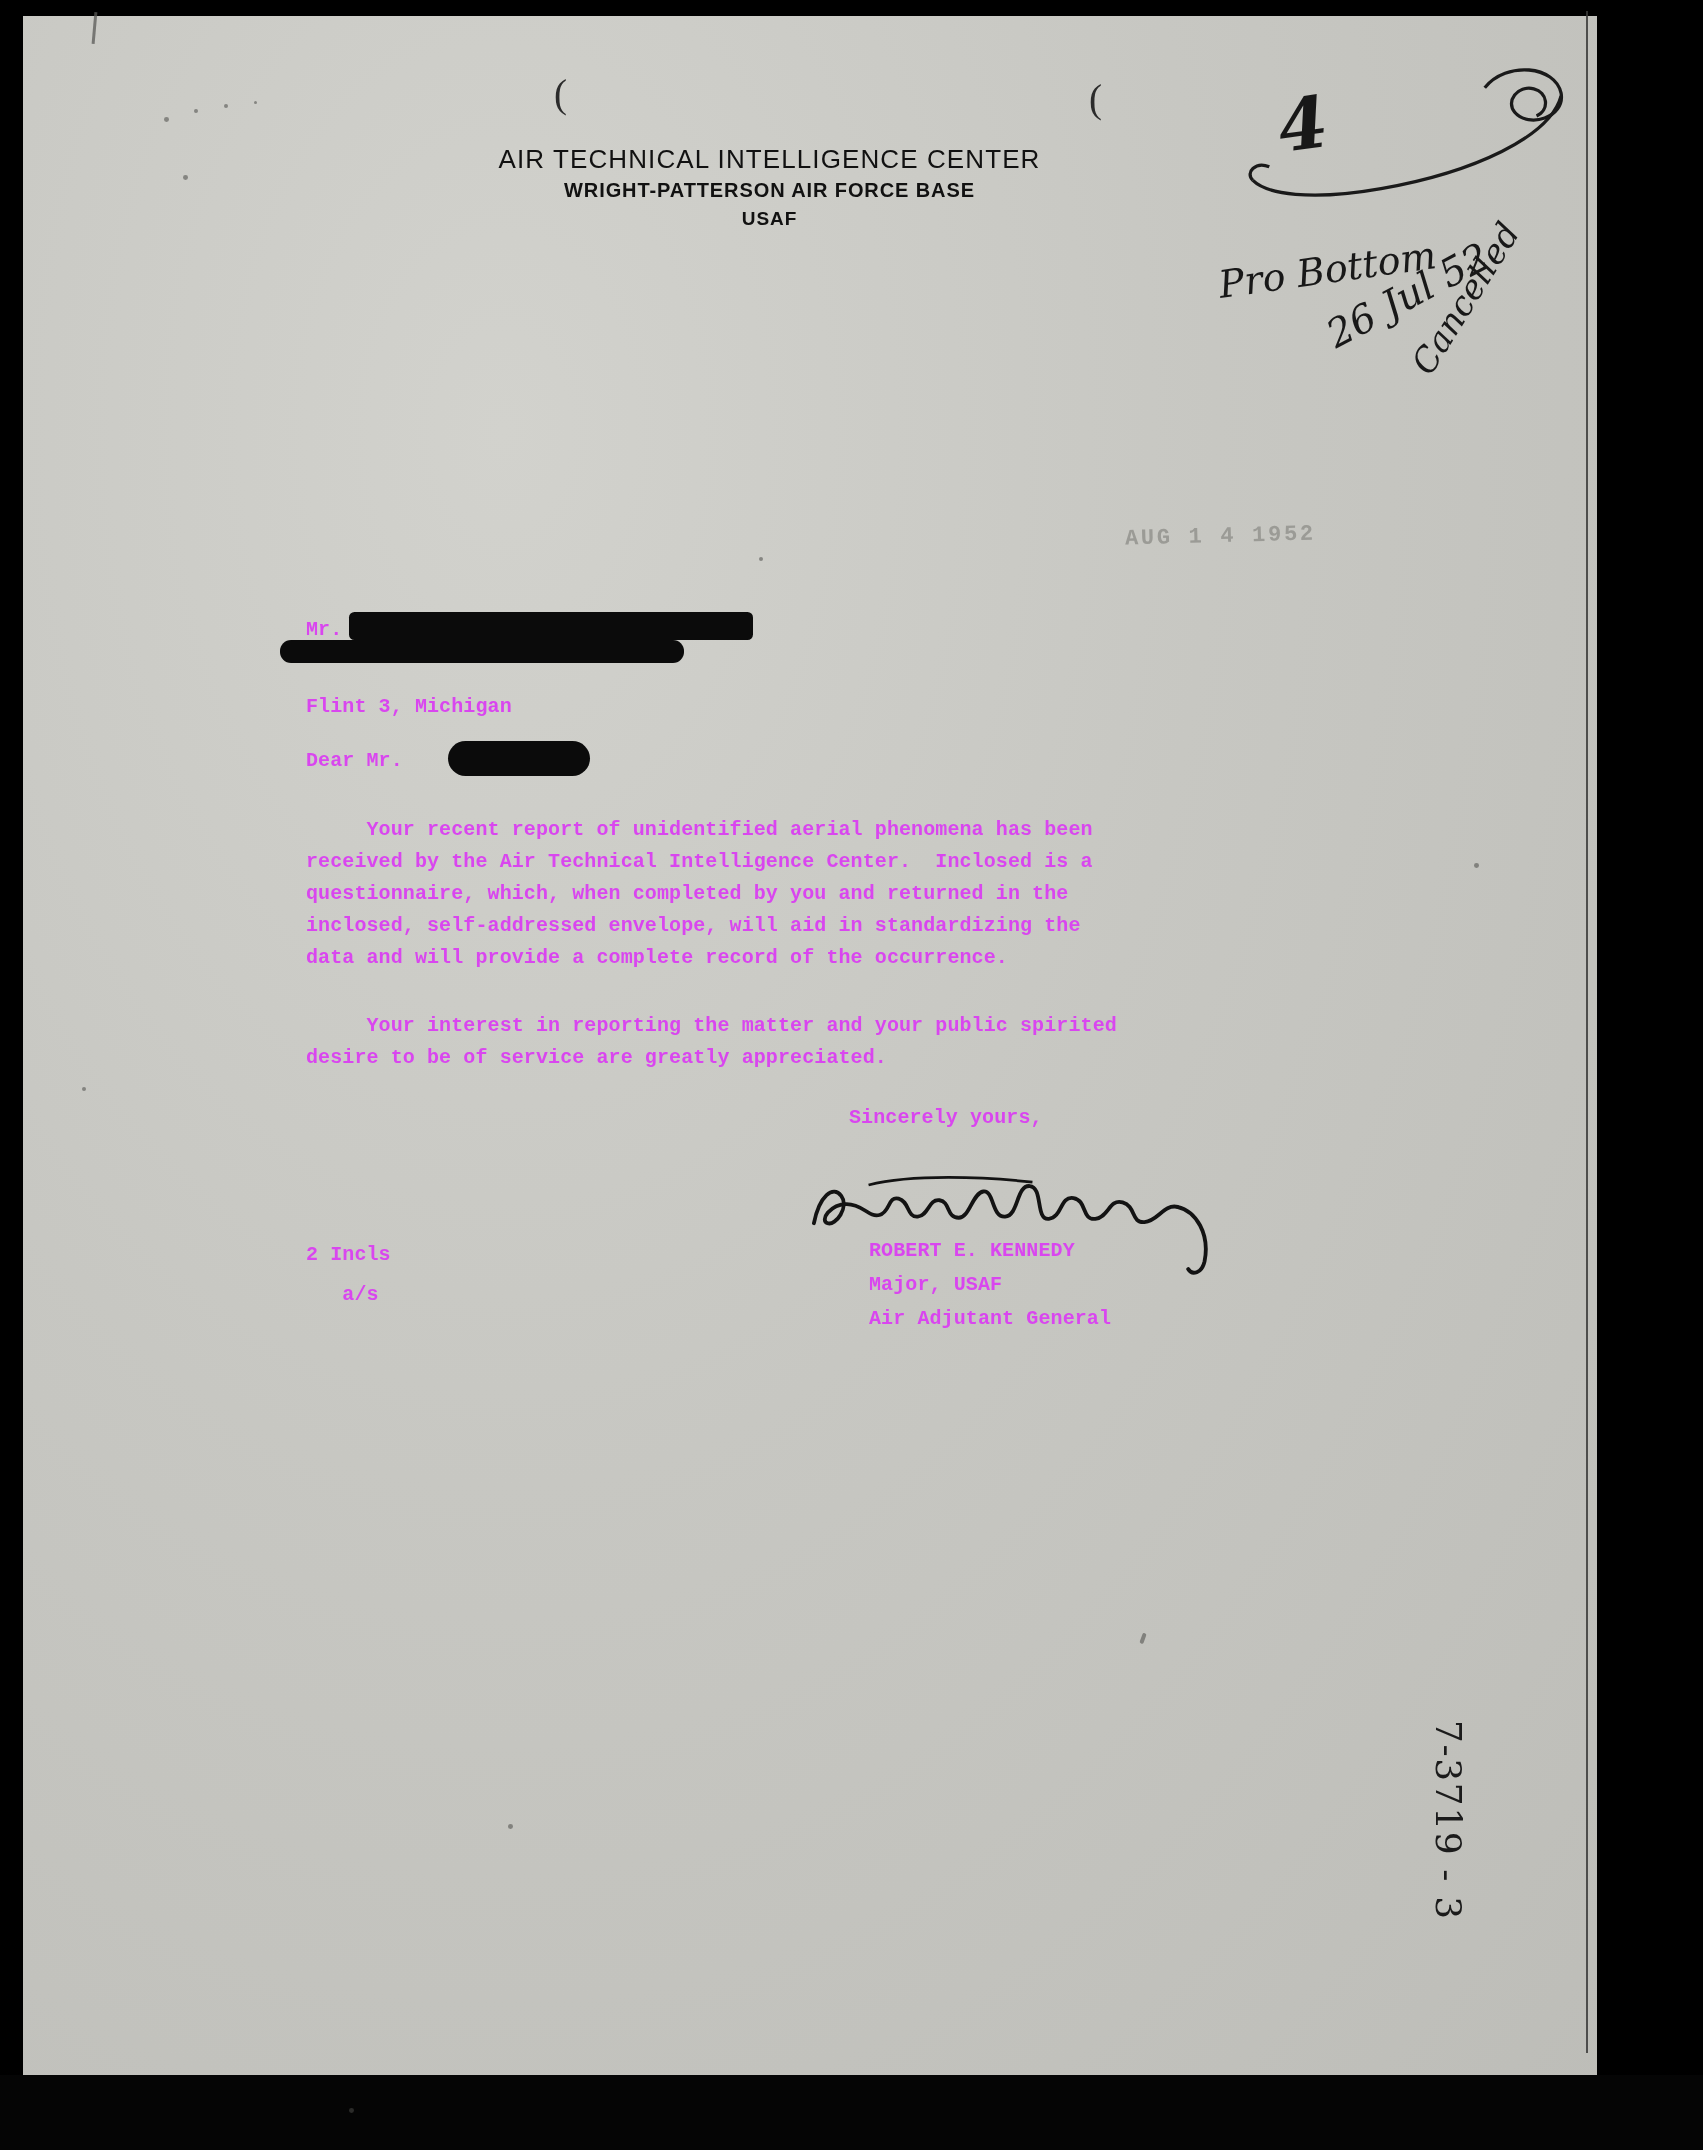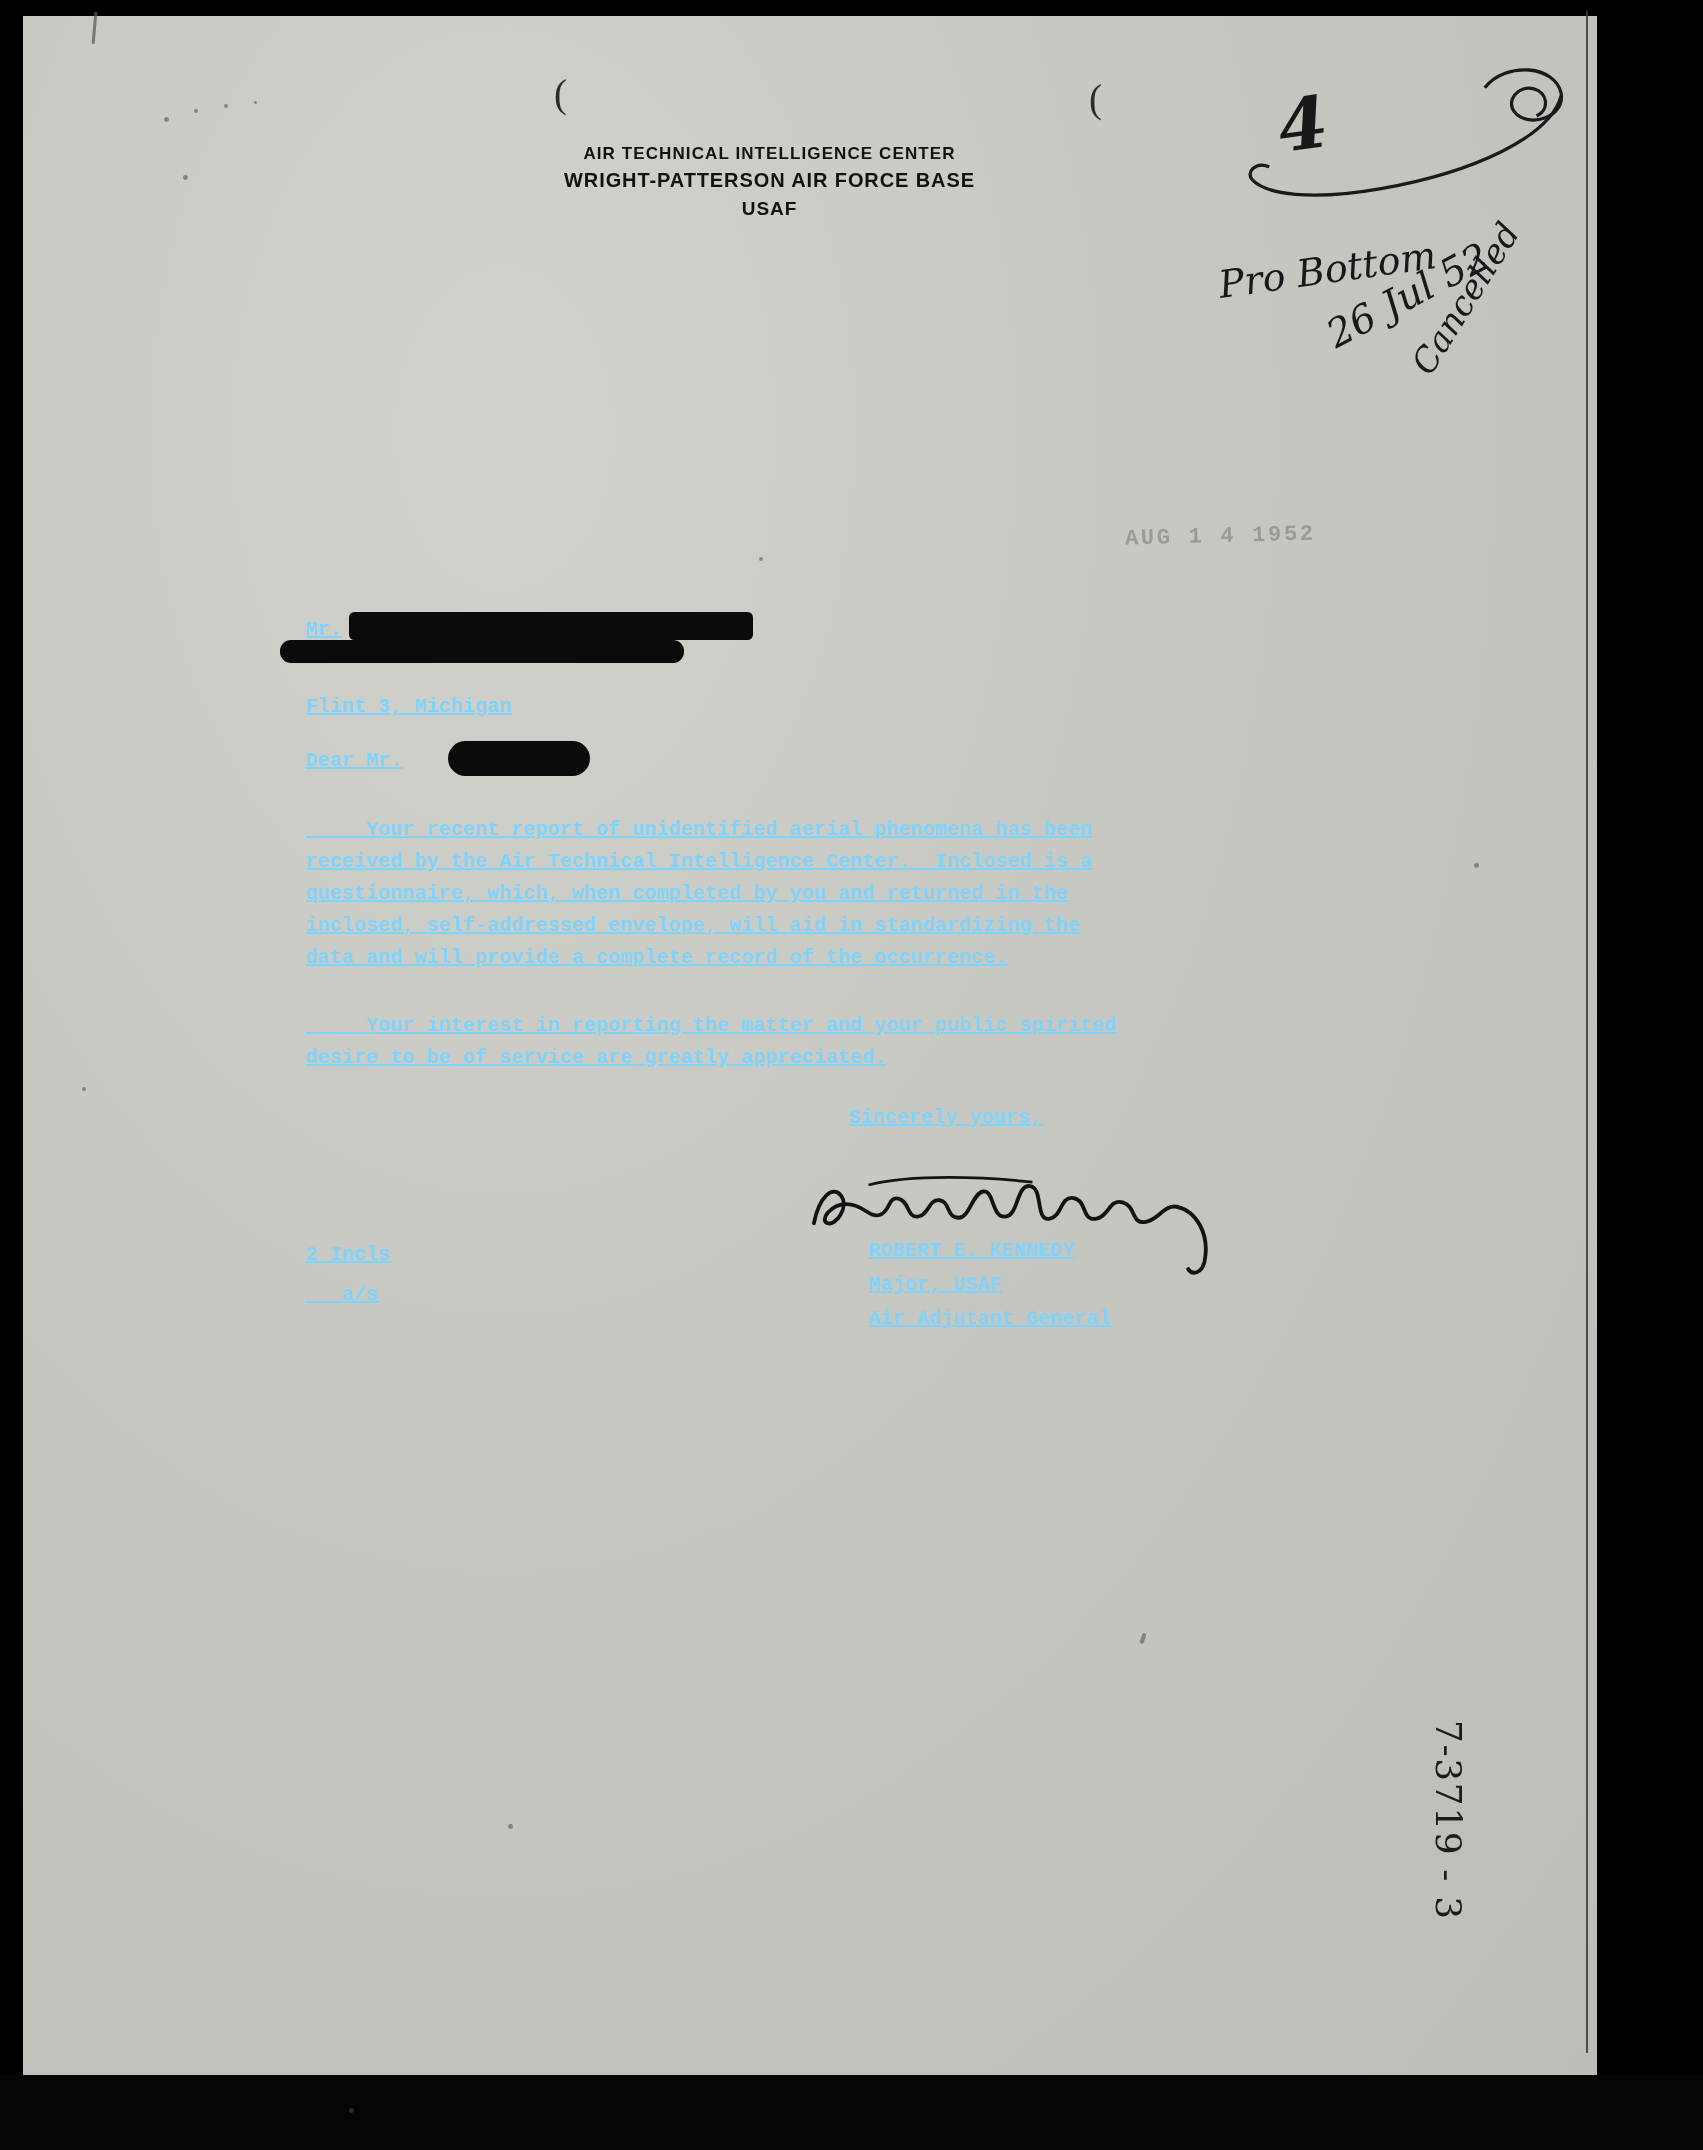--- a/index.html
+++ b/index.html
@@ -78,22 +78,22 @@
   
   #letterhead {
     position: absolute;
     left: 382px;
     top: 145px;
     width: 775px;
     text-align: center;
     color: #111;
   }
   #letterhead .l1 {
-    font-size: 17px;
-    font-weight: bold;
+    font-size: 26px;
+    font-weight: normal;
     letter-spacing: 1.1px;
     line-height: 1.1;
   }
   #letterhead .l2 {
     font-size: 20px;
     font-weight: bold;
     letter-spacing: 0.9px;
     margin-top: 5.5px;
   }
   #letterhead .l3 {
@@ -109,26 +109,25 @@
     font-family: "Liberation Serif", serif;
     font-size: 39px;
     color: #2b2b2b;
   }
   #reg-left  { left: 554px; top: 71px; }
   #reg-right { left: 1089px; top: 76px; }
 
   
   .tw {
     font-family: "Liberation Mono", monospace;
-    color: #7dd3fc;
+    color: #d946ef;
     font-weight: bold;
     font-size: 20px;
     letter-spacing: 0.1px;
     white-space: pre;
-    text-decoration: underline;
   }
 
   #addr-block {
     position: absolute;
     left: 306px;
     top: 612px;
     line-height: 36px;
   }
   #addr-city { position: absolute; left: 306px; top: 695px; }
   #salutation { position: absolute; left: 306px; top: 749px; }

